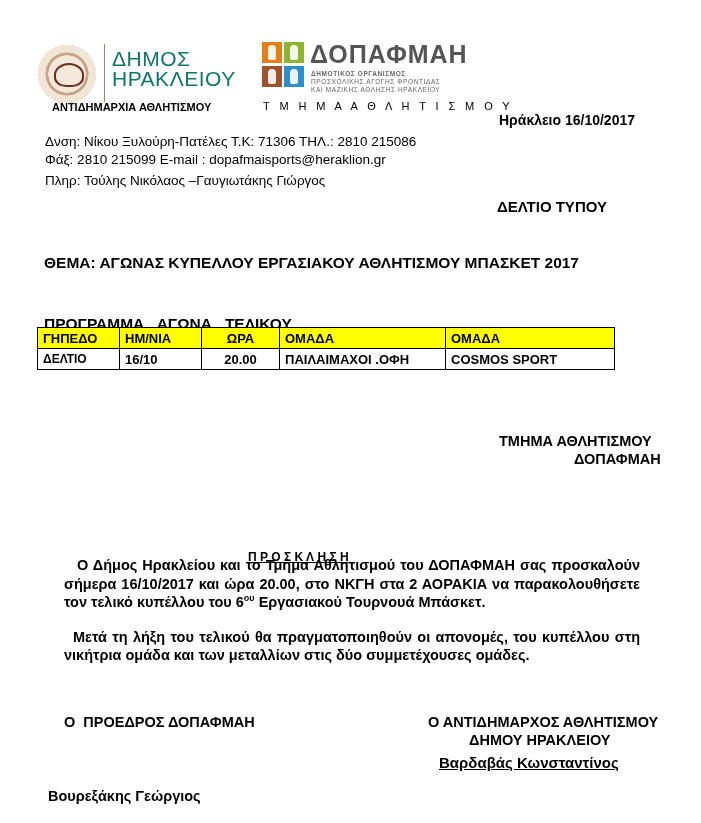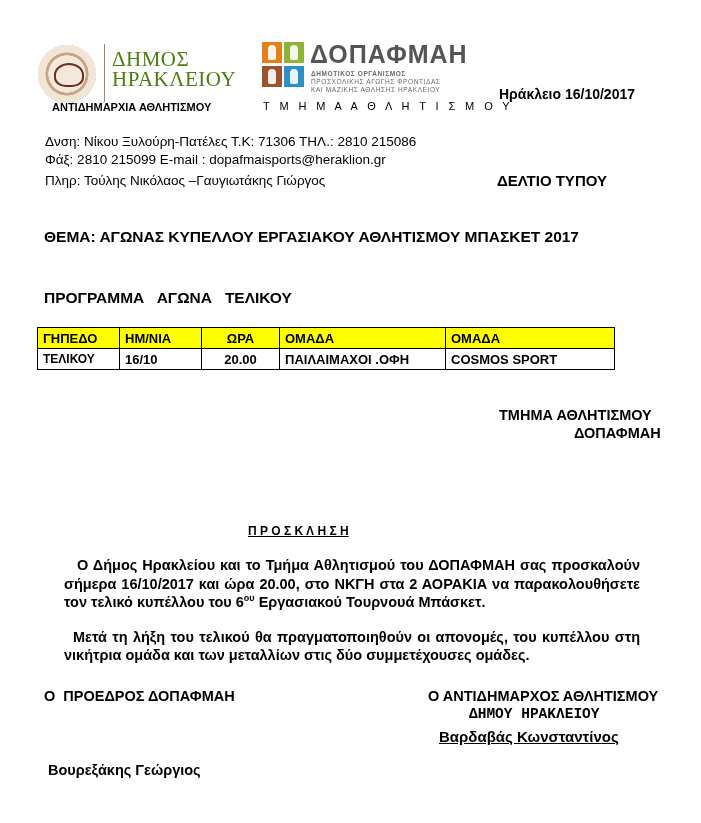--- a/index.html
+++ b/index.html
@@ -1,27 +1,27 @@
 <!DOCTYPE html>
 <html><head>
 <meta charset="utf-8">
 <style>
   html, body { margin:0; padding:0; background:#fff; }
   body { width:701px; height:823px; position:relative; overflow:hidden;
          font-family:"Liberation Sans", sans-serif; color:#000; }
   .abs { position:absolute; white-space:nowrap; }
-  .b { font-weight:bold; }
+  .b { font-weight:bold;margin-top:26px; }
 
   
   .seal { left:38px; top:45px; width:58px; height:58px; border-radius:50%;
           background:radial-gradient(circle at 50% 50%, #f3e8d9 0 45%, #c8a58a 46% 52%, #f1e5d6 53% 70%, #b8876a 71% 100%); }
   .seal-inner { position:absolute; left:16px; top:18px; width:26px; height:20px;
           border:2px solid #6b2f22; border-radius:50% 50% 40% 40%; }
   .dimos-divider { left:104px; top:44px; width:1px; height:58px; background:#b57c68; }
-  .dimos-title { left:112px; top:49px; font-family:Liberation Serif, serif; color:#4d7c0f;
+  .dimos-title { left:112px; top:49px; font-family:Liberation Sans, sans-serif; color:#0f766e;
           font-size:21px; line-height:20px; letter-spacing:0.5px; }
 
   
   .tile { position:absolute; width:20px; height:21px; }
   .t1 { left:262px; top:42px; background:#e57f18; }
   .t2 { left:284px; top:42px; background:#8fb335; }
   .t3 { left:262px; top:66px; background:#a0522d; }
   .t4 { left:284px; top:66px; background:#2d8fc9; }
   .tile span { position:absolute; left:6px; top:3px; width:8px; height:15px; background:#fff;
           border-radius:4px 4px 2px 2px; opacity:0.9; }
@@ -88,36 +88,36 @@
 <table class="schedule">
   <tbody>
       <tr class="head">
     <td style="width:71px;">ΓΗΠΕΔΟ</td>
     <td style="width:71px;">ΗΜ/ΝΙΑ</td>
     <td style="width:67px;" class="center">ΩΡΑ</td>
     <td style="width:155px;">ΟΜΑΔΑ</td>
     <td style="width:158px;">ΟΜΑΔΑ</td>
   </tr>
   <tr>
-    <td style="font-size:12px;">ΤΕΛΙΚΟΥ</td>
+    <td style="font-size:12px;">ΔΕΛΤΙΟ</td>
     <td>16/10</td>
     <td class="center">20.00</td>
     <td>ΠΑΙΛΑΙΜΑΧΟΙ .ΟΦΗ</td>
     <td>COSMOS SPORT</td>
   </tr>
 </tbody>
   </table>
 
 <div class="abs b" style="left:499px;top:407px;font-size:14.5px;">ΤΜΗΜΑ ΑΘΛΗΤΙΣΜΟΥ</div>
 <div class="abs b" style="left:574px;top:425px;font-size:14.5px;">ΔΟΠΑΦΜΑΗ</div>
 
 <div class="abs b" style="left:248px;top:524px;font-size:12px;text-decoration:underline;white-space:pre;">Π Ρ Ο Σ Κ Λ Η Σ Η</div>
 
 <div class="abs para" style="top:540px;">
   <p style="text-indent:13px;"><span>Ο Δήμος Ηρακλείου και το Τμήμα Αθλητισμού του ΔΟΠΑΦΜΑΗ σας προσκαλούν  σήμερα  16/10/2017 και ώρα 20.00, στο ΝΚΓΗ στα 2 ΑΟΡΑΚΙΑ να παρακολουθήσετε τον τελικό κυπέλλου του 6</span><sup>ου</sup><span> Εργασιακού Τουρνουά Μπάσκετ.</span></p>
   <p style="text-indent:9px;">Μετά τη λήξη του τελικού θα πραγματοποιηθούν οι απονομές, του κυπέλλου στη νικήτρια ομάδα και των μεταλλίων στις δύο συμμετέχουσες ομάδες.</p>
 </div>
 
-<div class="abs b" style="left:44px;top:688px;font-size:14.5px;white-space:pre;">Ο  ΠΡΟΕΔΡΟΣ ΔΟΠΑΦΜΑΗ</div>
+<div class="abs b" style="left:64px;top:688px;font-size:14.5px;white-space:pre;">Ο  ΠΡΟΕΔΡΟΣ ΔΟΠΑΦΜΑΗ</div>
 <div class="abs b" style="left:428px;top:688px;font-size:14.5px;">Ο ΑΝΤΙΔΗΜΑΡΧΟΣ ΑΘΛΗΤΙΣΜΟΥ</div>
-<div class="abs b" style="left:469px;top:706px;font-size:14.5px;font-family:Liberation Mono, monospace;">ΔΗΜΟΥ ΗΡΑΚΛΕΙΟΥ</div>
+<div class="abs b" style="left:469px;top:706px;font-size:14.5px;">ΔΗΜΟΥ ΗΡΑΚΛΕΙΟΥ</div>
 <div class="abs b" style="left:48px;top:762px;font-size:14.5px;">Βουρεξάκης Γεώργιος</div>
 <div class="abs b" style="left:439px;top:728px;font-size:15px;text-decoration:underline;">Βαρδαβάς Κωνσταντίνος</div>
 
 </body></html>

